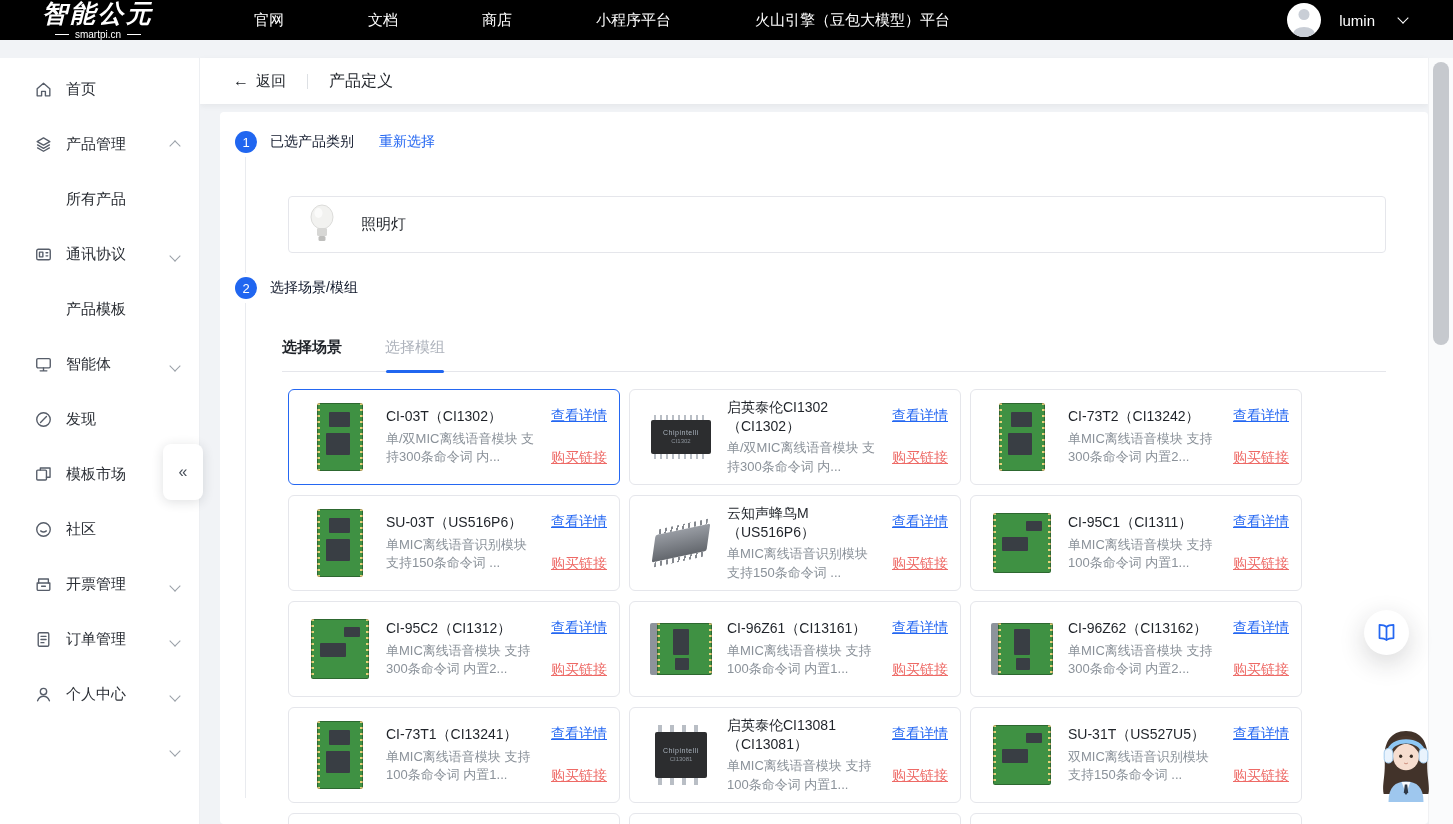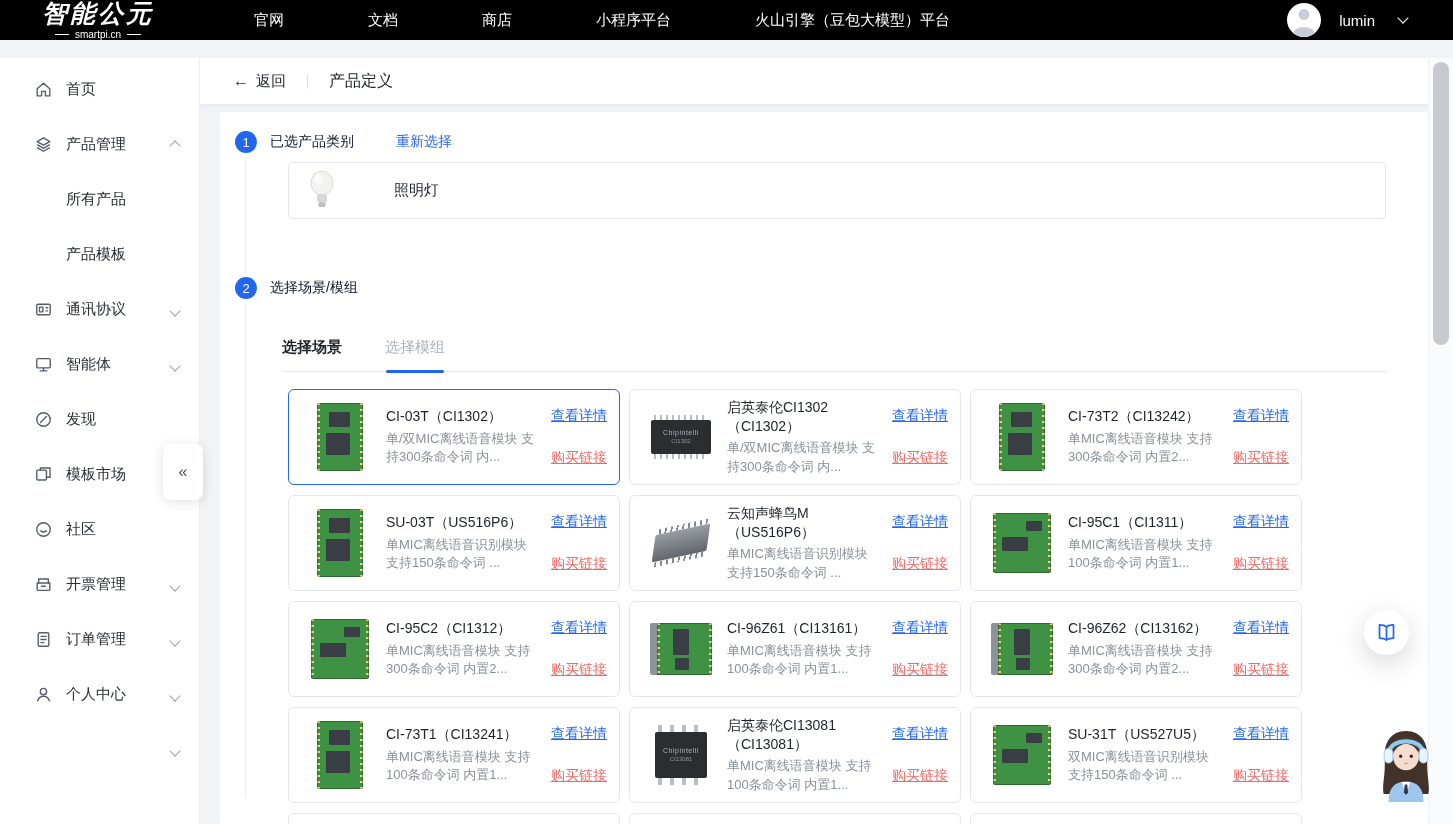--- a/index.html
+++ b/index.html
@@ -46,26 +46,26 @@
   .scrollbar { position:absolute; right:0; top:58px; width:25px; height:766px; background:#fafbfc; border-left:1px solid #f0f1f3; z-index:15; }
   .scroll-thumb { position:absolute; left:4px; top:4px; width:16px; height:283px; background:#c6c9ce; border-radius:8px; cursor:pointer; }
 
   
   .content { position:absolute; left:220px; top:112px; width:1208px; height:712px; background:#fff; border-radius:4px; overflow:hidden; }
   .step-circle { width:22px; height:22px; border-radius:50%; background:#2066F0; color:#fff; font-size:13px; display:flex; align-items:center; justify-content:center; flex:none; }
   .step-row { position:absolute; left:15px; display:flex; align-items:center; }
   .step-row.one { top:19px; }
   .step-row.two { top:165px; }
   .step-label { font-size:14px; color:#0f172a; margin-left:13px; }
-  .reselect { font-size:14px; color:#2467F2; margin-left:42px; cursor:pointer; }
+  .reselect { font-size:14px; color:#2467F2; margin-left:25px; cursor:pointer; }
   .connector { position:absolute; left:25px; width:1px; background:#e9ebef; }
   .connector.c1 { top:45px; height:116px; }
   .connector.c2 { top:191px; height:495px; }
 
-  .product-card { position:absolute; left:68px; top:50px; width:1098px; height:57px; border:1px solid #e5e6eb; border-radius:4px; display:flex; align-items:center; padding-left:20px; background:#fff;gap:33px; }
+  .product-card { position:absolute; left:68px; top:84px; width:1098px; height:57px; border:1px solid #e5e6eb; border-radius:4px; display:flex; align-items:center; padding-left:20px; background:#fff; }
   .bulb { width:26px; height:42px; margin-right:26px; }
   .product-name { font-size:15px; color:#1f2329; }
 
   .tabs { position:absolute; left:62px; top:226px; width:1104px; display:flex; gap:43px; border-bottom:1px solid #e5e6eb; }
   .tab { font-size:15px; padding-bottom:14px; position:relative; cursor:pointer; }
   .tab.scene { color:#1f2329; font-weight:600; }
   .tab.module { color:#aeb3bc; }
   .tab.active-bar::after { content:""; position:absolute; left:1px; right:1px; bottom:-2px; height:3px; border-radius:2px; background:#2066F0; }
 
   
@@ -163,33 +163,33 @@
             <path d="M3.4 12.2 L9 15.4 L14.6 12.2"></path>
           </svg></span>
     <span class="lbl">产品管理</span>
     <span class="chev-box"><span class="chev up"></span></span>
   </div>
       <div class="side-item child">
 
     <span class="lbl">所有产品</span>
 
   </div>
-      <div class="side-item child">
-
-    <span class="lbl">产品模板</span>
-
-  </div>
       <div class="side-item">
     <span class="icon"><svg viewBox="0 0 18 18">
             <rect x="2.6" y="4" width="12.8" height="10" rx="1.5"></rect>
             <rect x="5.2" y="6.8" width="3.2" height="4.4"></rect>
             <path d="M11.4 7.3 h1.6 M11.4 10.3 h1.6"></path>
           </svg></span>
     <span class="lbl">通讯协议</span>
     <span class="chev-box"><span class="chev down"></span></span>
+  </div>
+      <div class="side-item child">
+
+    <span class="lbl">产品模板</span>
+
   </div>
       <div class="side-item">
     <span class="icon"><svg viewBox="0 0 18 18">
             <rect x="2.6" y="3.4" width="12.8" height="8.8" rx="1.2"></rect>
             <path d="M9 12.2 V15 M5.8 15 H12.2"></path>
           </svg></span>
     <span class="lbl">智能体</span>
     <span class="chev-box"><span class="chev down"></span></span>
   </div>
       <div class="side-item">

